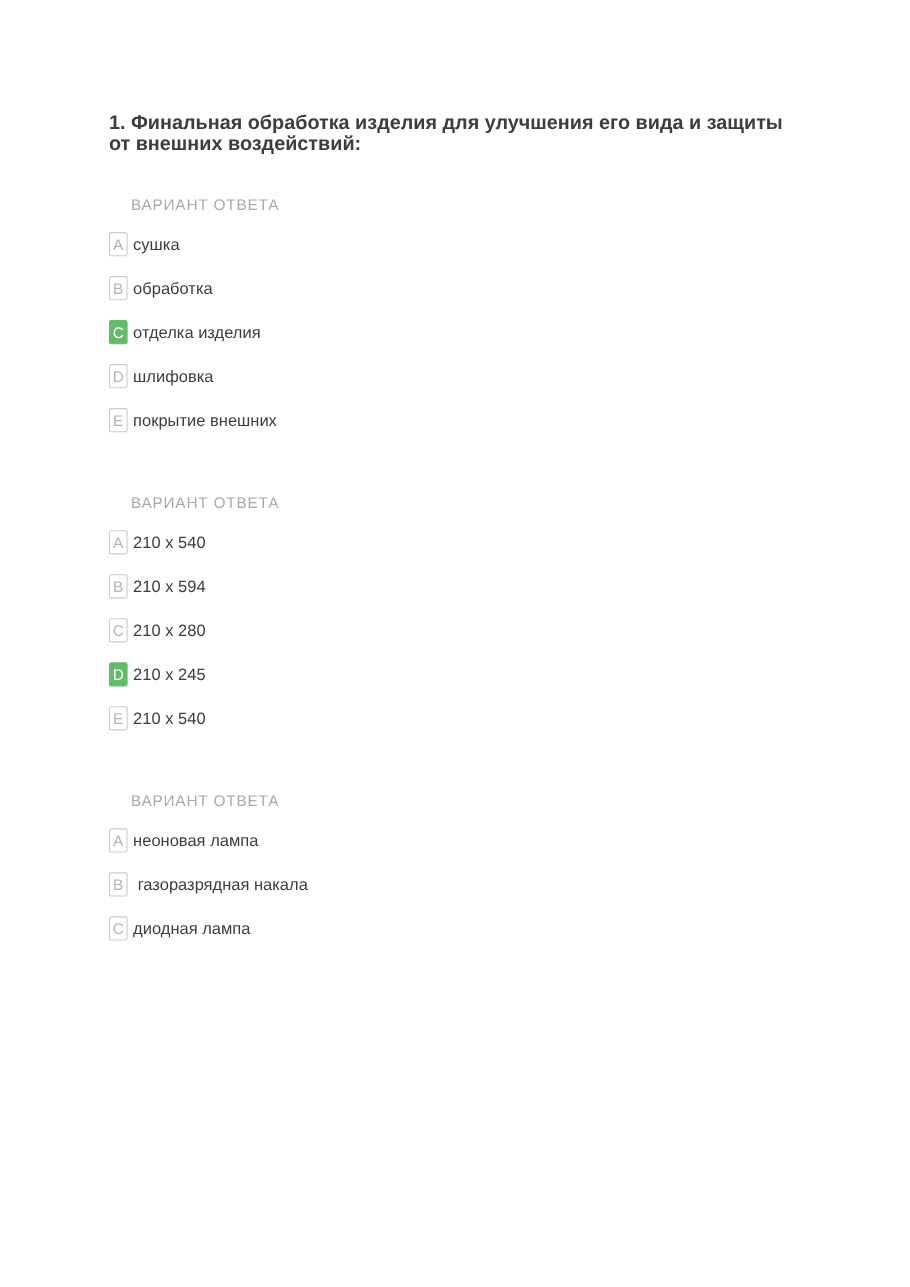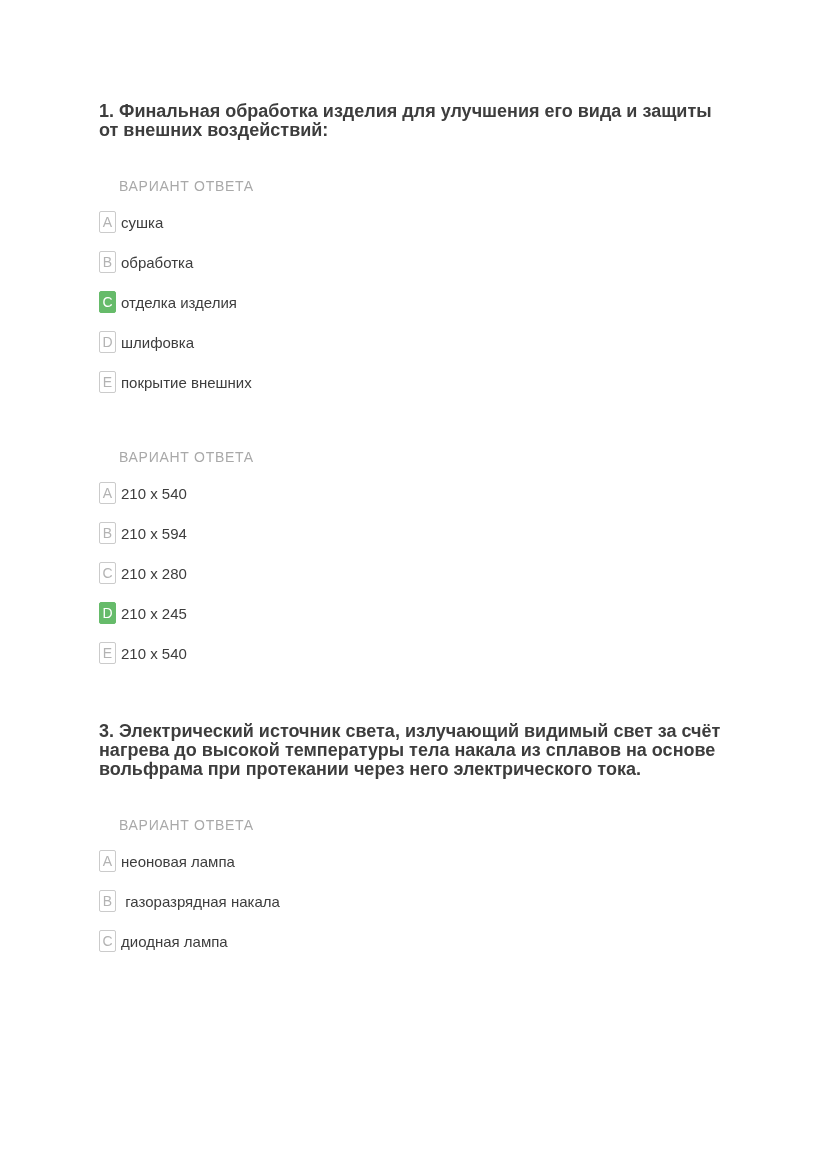--- a/index.html
+++ b/index.html
@@ -120,21 +120,20 @@
         <span class="badge selected">D</span>
         <span class="option-text">210 x 245</span>
       </div>
       <div class="option-row">
         <span class="badge">E</span>
         <span class="option-text">210 x 540</span>
       </div>
     </section>
 
     <section class="question">
-      <p class="question-title">3. Электрический источник света, излучающий видимый свет за счёт нагрева до высокой температуры тела накала из сплавов на основе вольфрама при протекании через него электрического тока.</p>
       <div class="answer-label">ВАРИАНТ ОТВЕТА</div>
       <div class="option-row">
         <span class="badge">A</span>
         <span class="option-text">неоновая лампа</span>
       </div>
       <div class="option-row">
         <span class="badge">B</span>
         <span class="option-text"> газоразрядная накала</span>
       </div>
       <div class="option-row">

